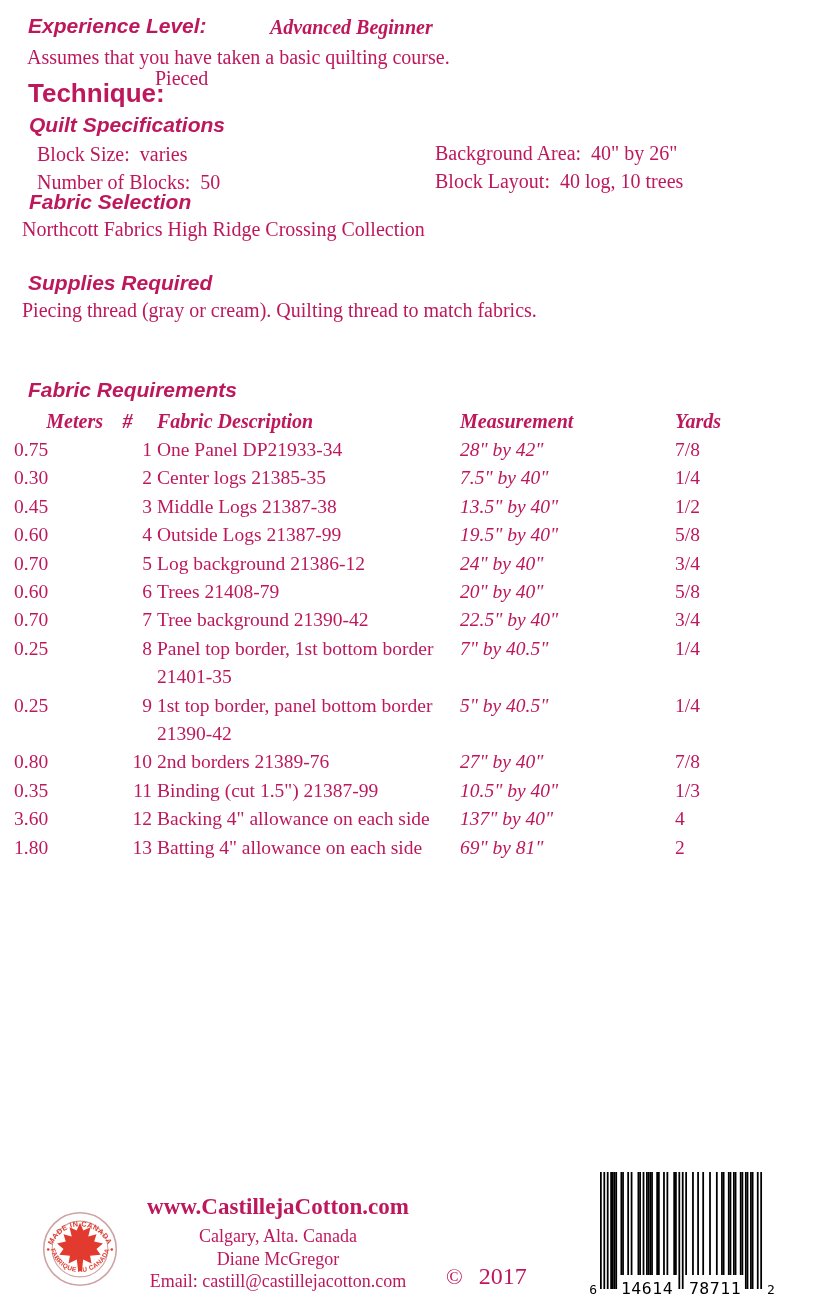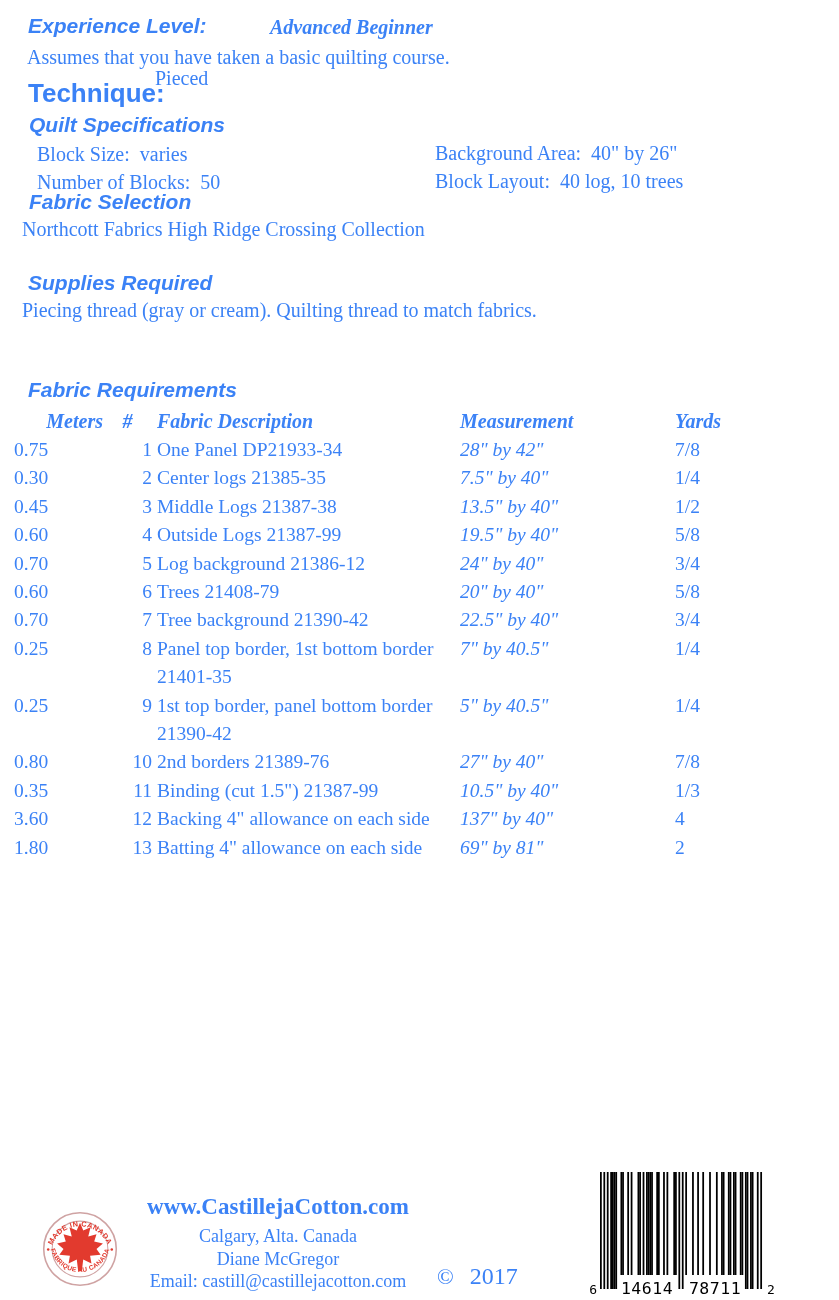--- a/index.html
+++ b/index.html
@@ -1,17 +1,17 @@
 <!DOCTYPE html>
 <html style="--logo-red: #e23a2e; --logo-ring: #cfa3a3;"><head>
 <meta charset="utf-8">
 <style>
   html,body{margin:0;padding:0;background:#ffffff;}
   .sheet{position:relative;width:839px;height:1300px;background:#fff;overflow:hidden;
-         font-family:"Liberation Serif","DejaVu Serif",serif;color:#3b82f6;}
+         font-family:"Liberation Serif","DejaVu Serif",serif;color:#be185d;}
   .abs{position:absolute;}
   
   .h-si{font-family:"Liberation Sans","DejaVu Sans",sans-serif;font-weight:bold;font-style:italic;font-size:21px;white-space:nowrap;}
   .h-s{font-family:"Liberation Sans","DejaVu Sans",sans-serif;font-weight:bold;font-size:26px;white-space:nowrap;}
   .serif-bi{font-weight:bold;font-style:italic;font-size:20px;white-space:nowrap;}
   .body-txt{font-size:20px;white-space:nowrap;}
   .spec-line{font-size:20px;line-height:28.3px;white-space:nowrap;}
   .sv{margin-left:10px;}
   
   .ftable{position:absolute;top:406px;left:0;width:800px;font-size:19.5px;}
@@ -22,21 +22,21 @@
   .c-num{box-sizing:border-box;width:49px;text-align:right;}
   .thead .c-num{text-align:center;}
   .c-desc{box-sizing:border-box;width:303px;padding-left:5px;white-space:pre-line;}
   .c-meas{box-sizing:border-box;width:220px;padding-left:5px;font-style:italic;}
   .thead .c-meas{font-style:italic;}
   .c-yards{box-sizing:border-box;width:70px;text-align:left;}
   
   .footer-center{position:absolute;left:128px;top:1194px;width:300px;text-align:center;}
   .site{font-weight:bold;font-size:23px;margin-bottom:5px;white-space:nowrap;}
   .f-line{font-size:18px;line-height:22.5px;white-space:nowrap;}
-  .copyright{position:absolute;left:437px;top:1263px;font-size:24px;white-space:nowrap;}
+  .copyright{position:absolute;left:446px;top:1263px;font-size:24px;white-space:nowrap;}
   .copyright .sym{font-size:22px;}
   .copyright .yr{margin-left:16px;}
   .ring-text{fill:var(--logo-red,#e23a2e);font-family:"Liberation Sans","DejaVu Sans",sans-serif;font-weight:bold;}
   .bc-digit{font-family:"DejaVu Sans Mono",monospace;fill:#000;}
 </style>
 </head>
 <body>
 
 <div class="sheet">
 

